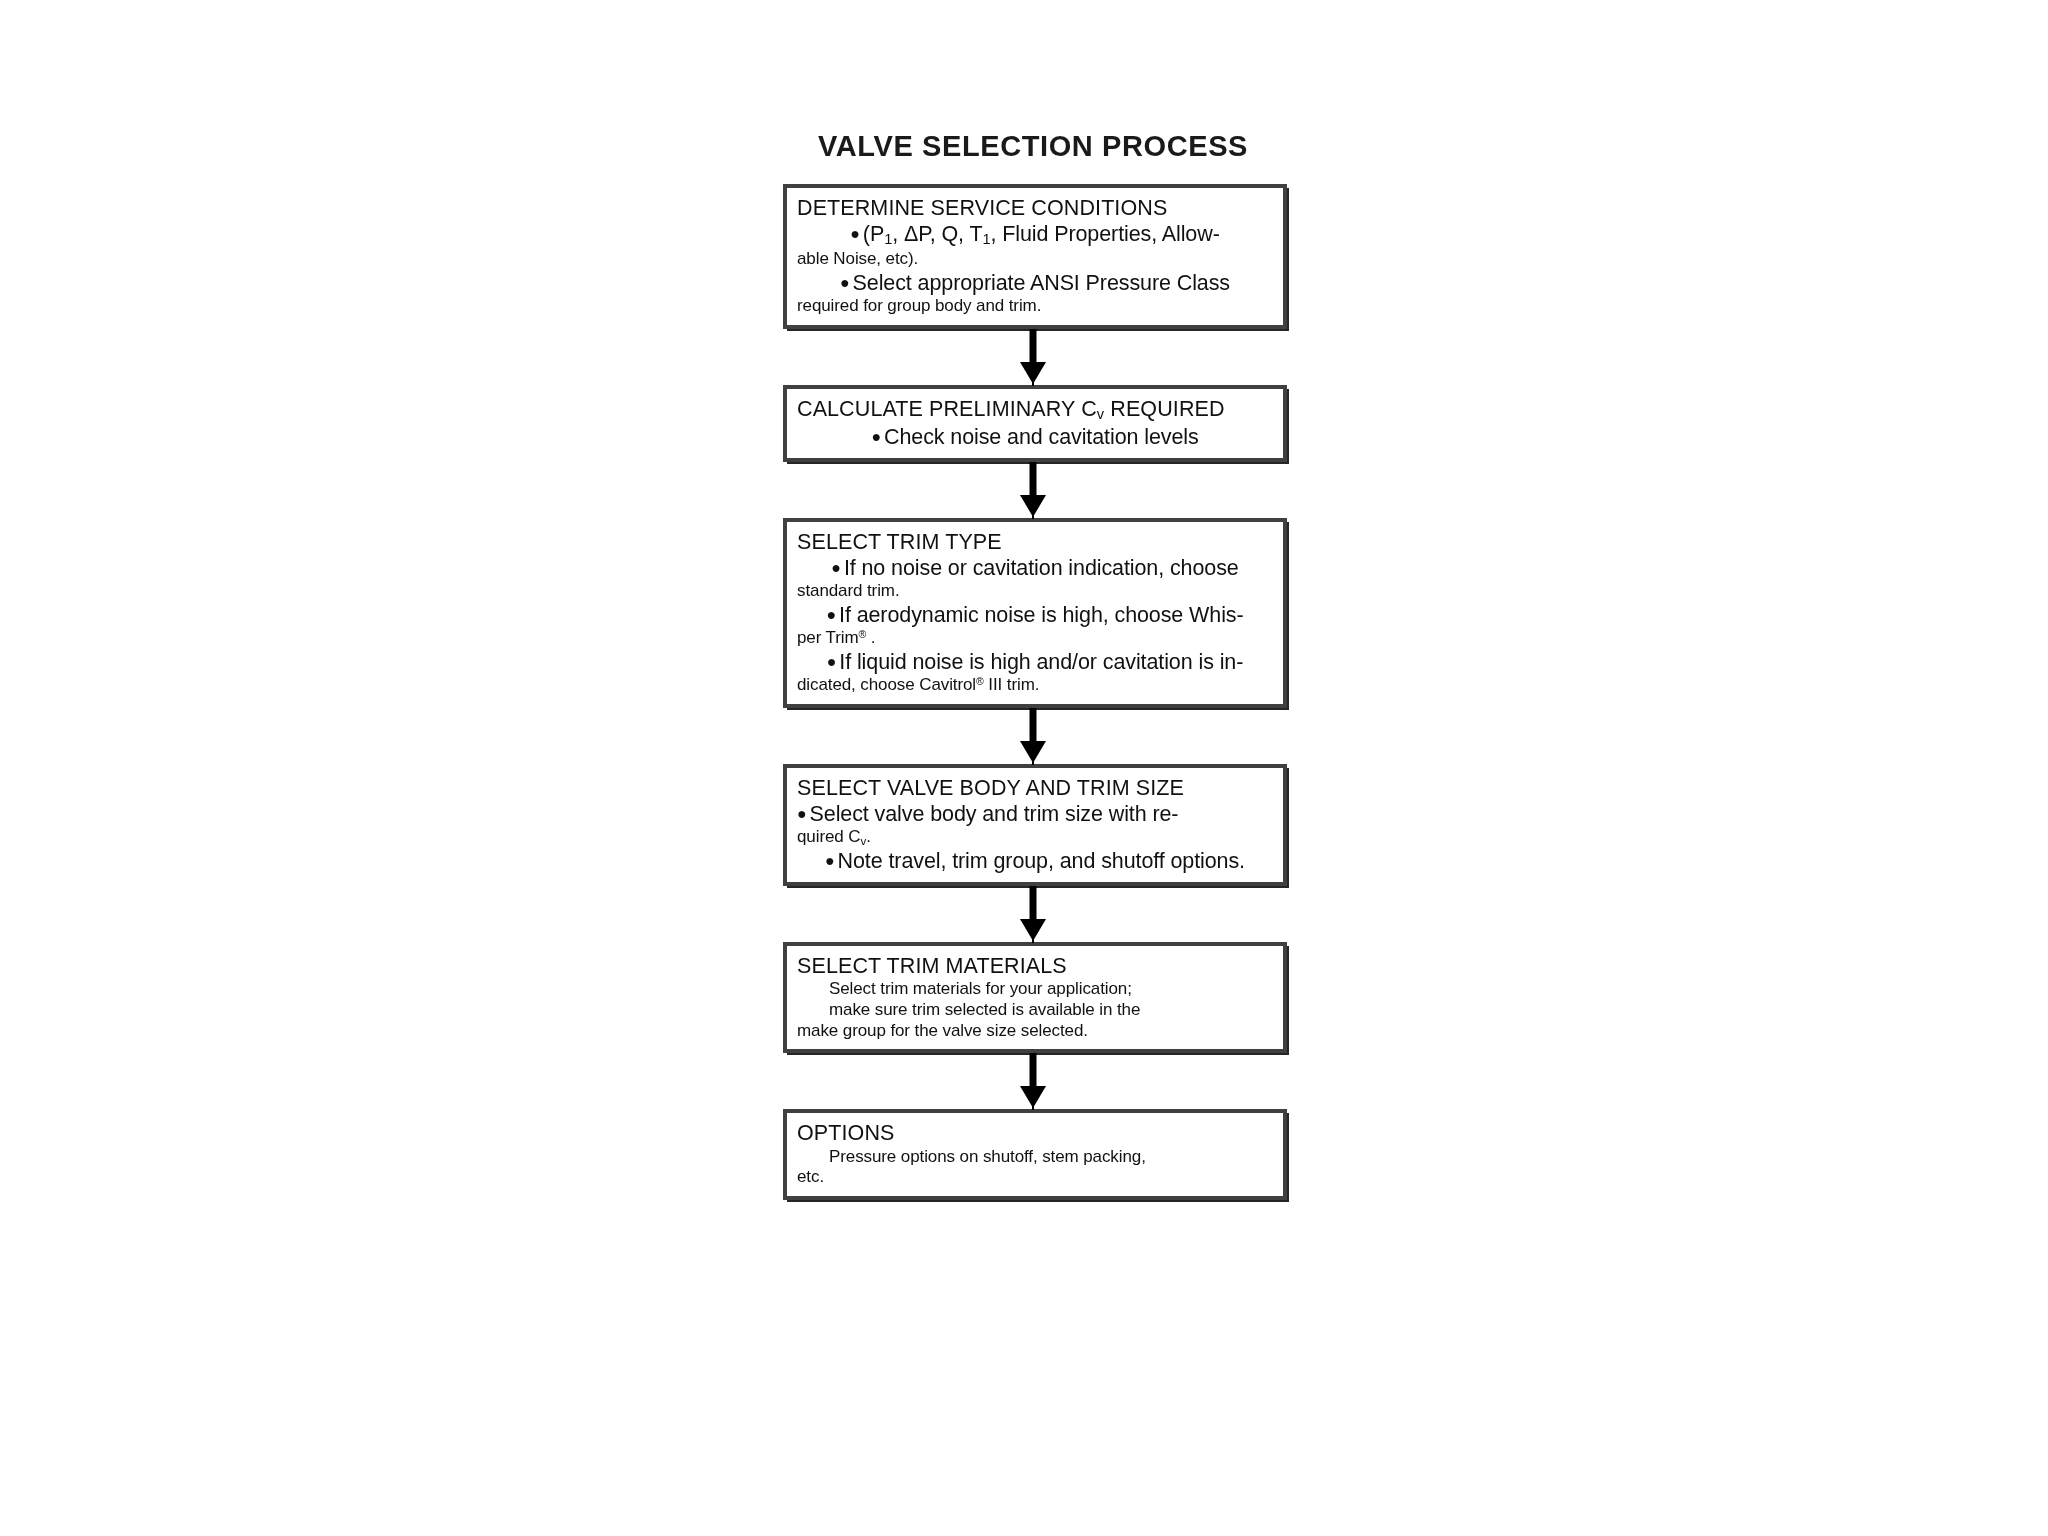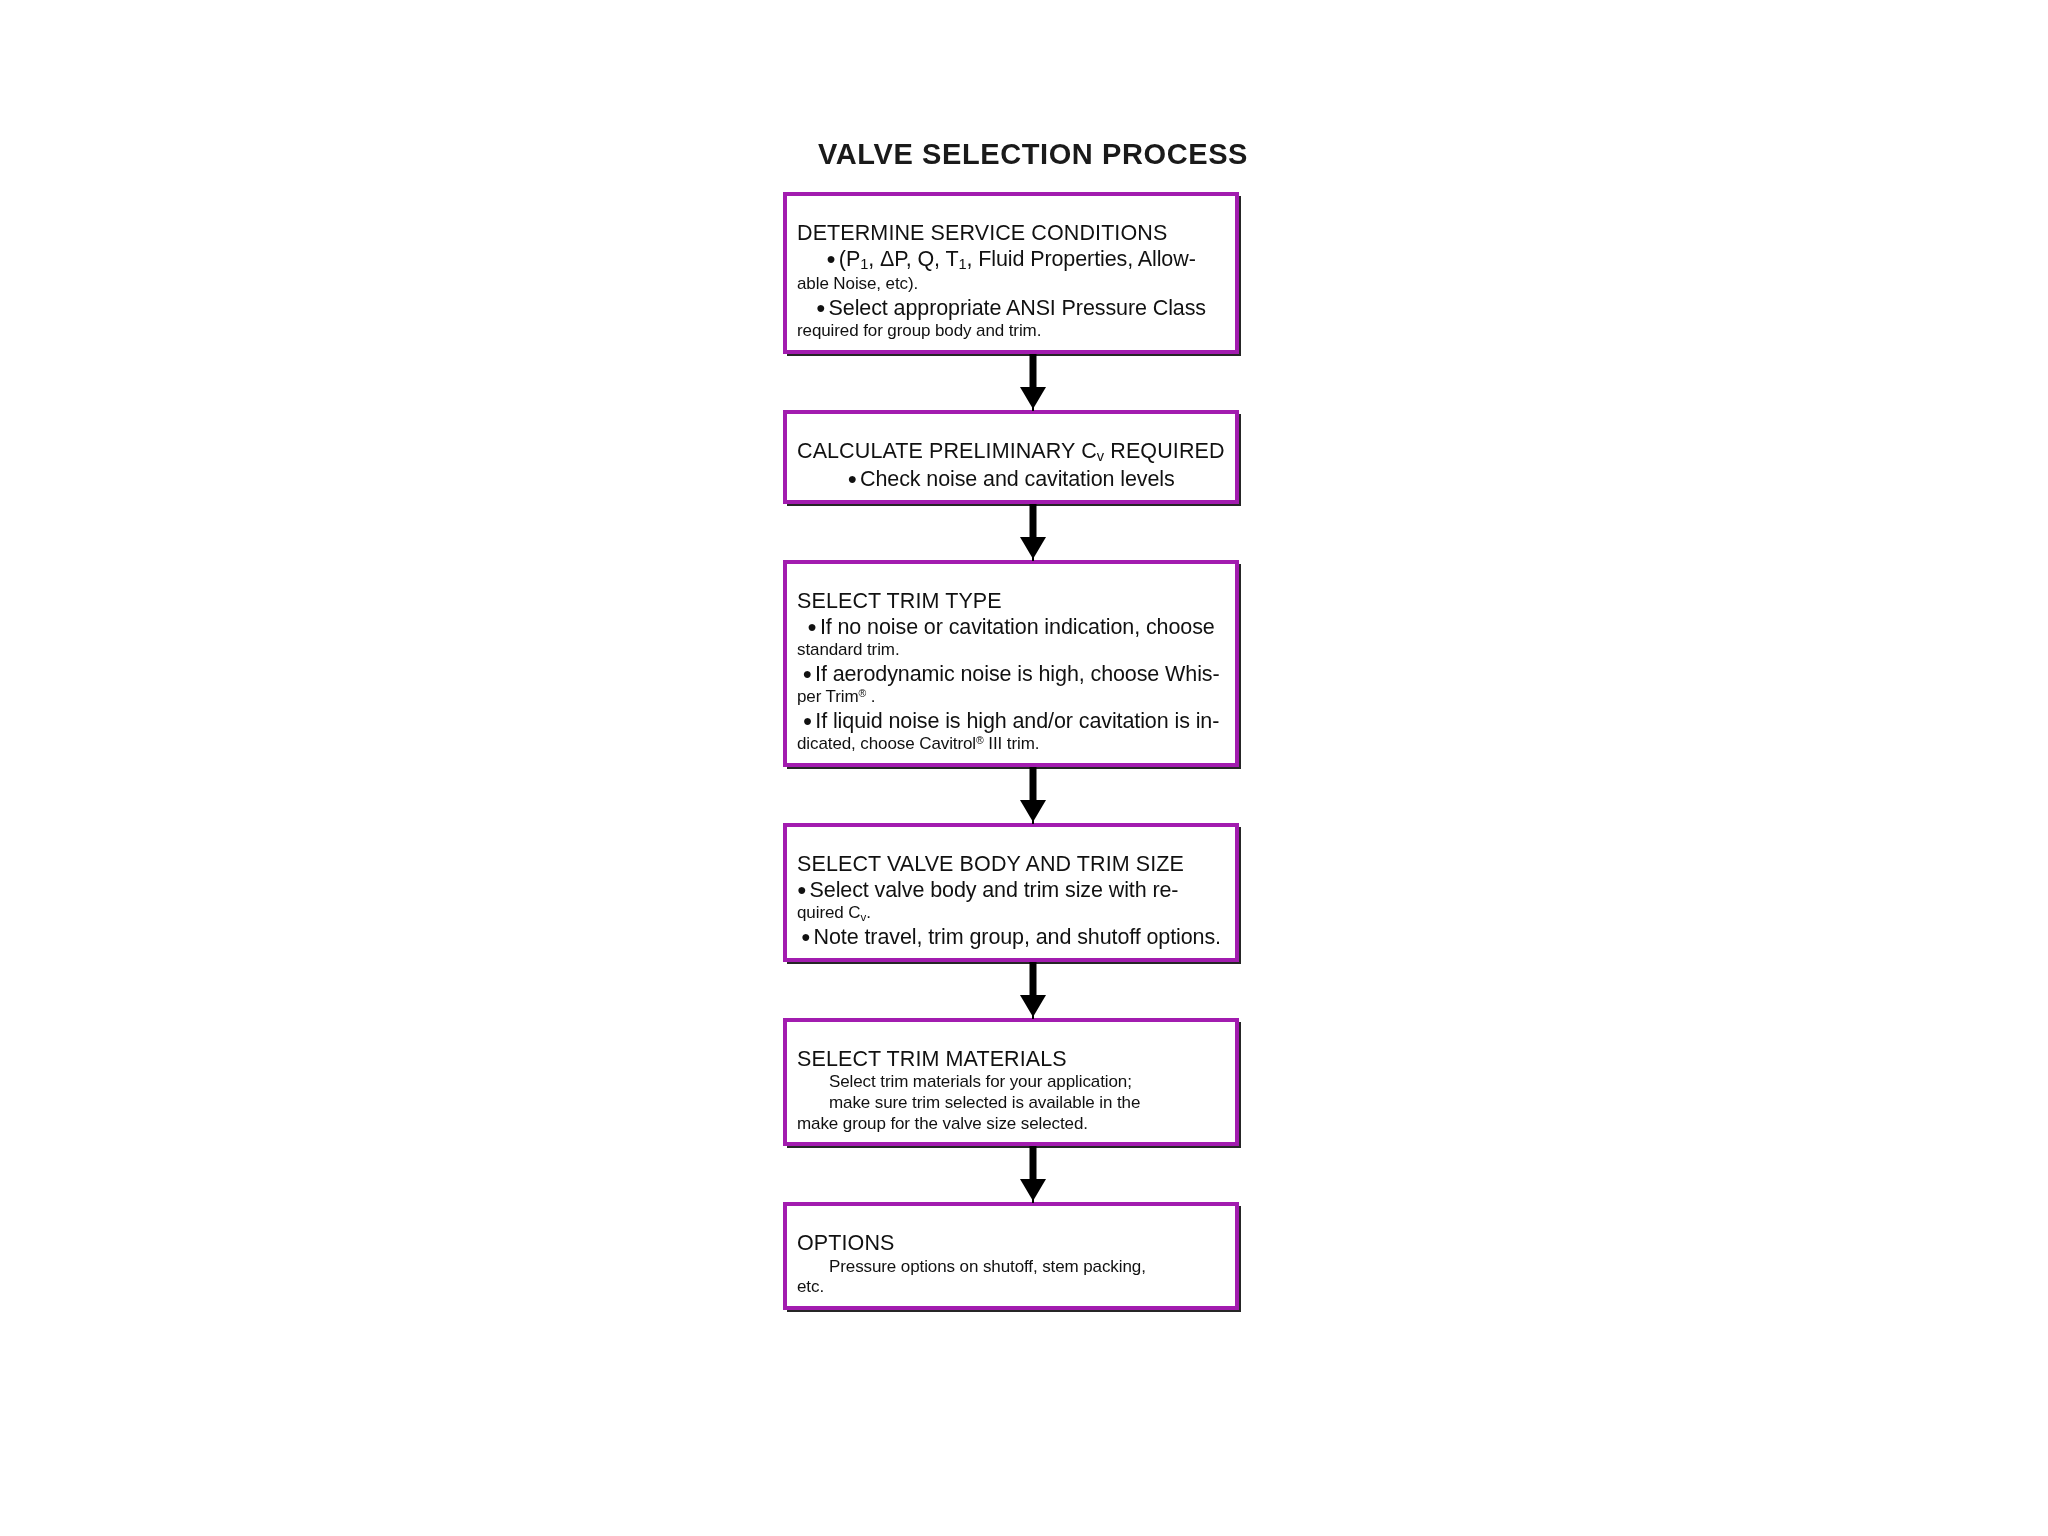--- a/index.html
+++ b/index.html
@@ -22,30 +22,30 @@
     top: 130px;
     width: 500px;
   }
 
   .chart-title {
     font-size: 29px;
     font-weight: bold;
     letter-spacing: 0.6px;
     text-align: center;
     color: #1a1a1a;
-    margin: 8px 0 21px 0;
+    margin: 0 0 21px 0;
     white-space: nowrap;
   }
 
   .step-box {
-    border: 4px solid #a21caf;
+    border: 4px solid #404040;
     background: #ffffff;
     box-sizing: border-box;
-    width: 456px;
-    padding: 24px 10px 8px 10px;
+    width: 504px;
+    padding: 7px 10px 8px 10px;
     box-shadow: 3px 3px 0 -1px rgba(0,0,0,0.85);
   }
 
   .step-heading {
     font-size: 21.5px;
     line-height: 1.22;
     letter-spacing: 0.1px;
     white-space: nowrap;
     color: #111111;
   }

